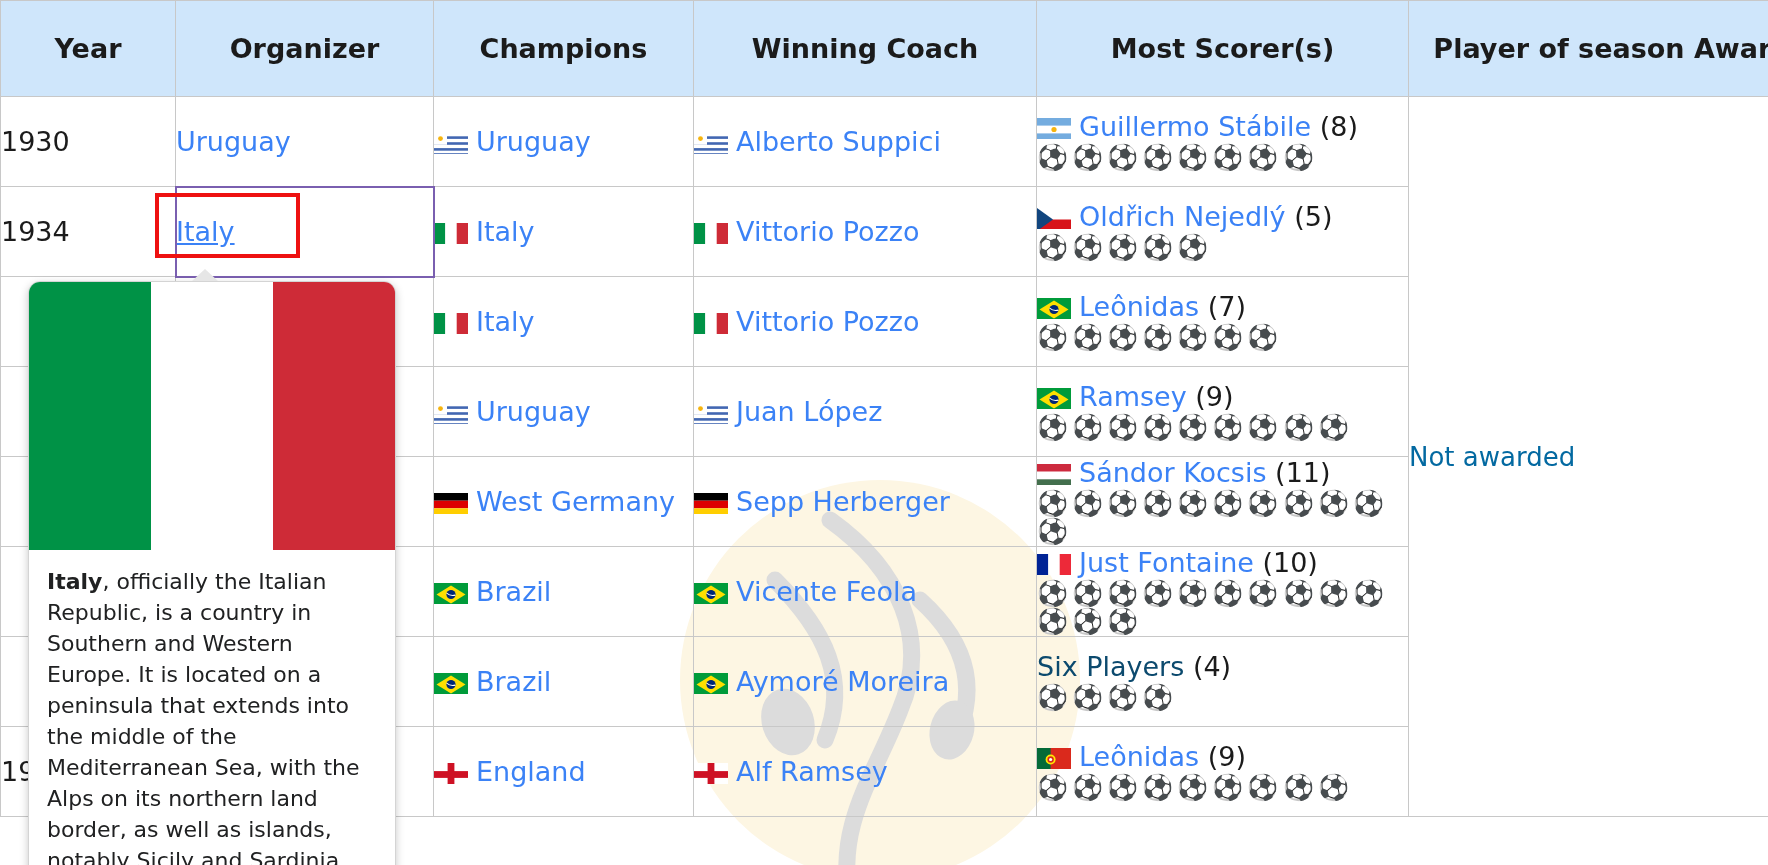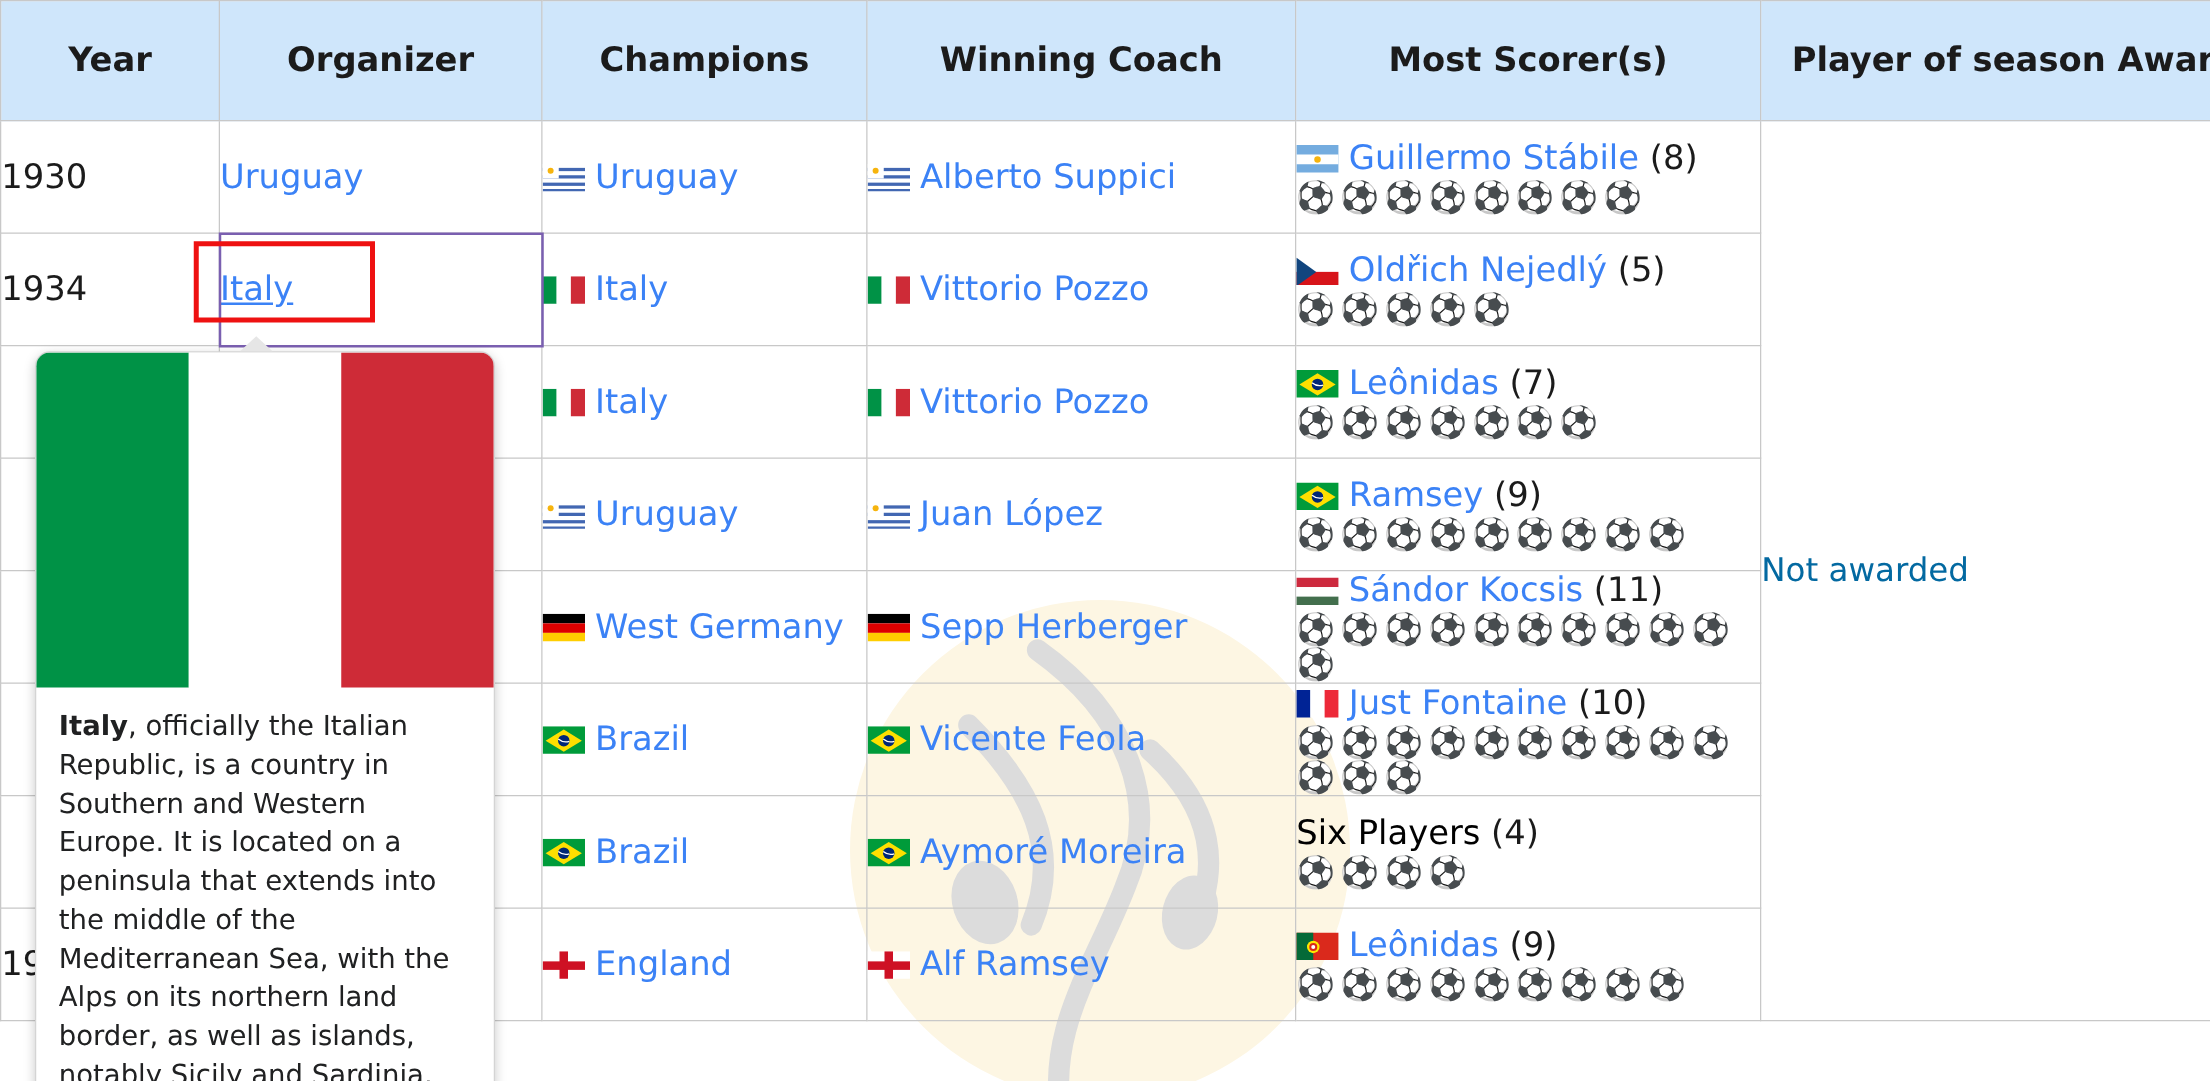--- a/index.html
+++ b/index.html
@@ -70,21 +70,21 @@
     text-align: left;
     padding-left: 12px;
     font-size: 26px;
     color: #0369a1;
   }
 
   a.wl {
     color: #3b82f6;
     text-decoration: none;
   }
-  .blk { color: #000000; }
+  .blk { color: #0c4a6e; }
 
   .flag {
     display: inline-block;
     vertical-align: -3px;
     margin-right: 8px;
     width: 34px;
     height: 23px;
     border: 0;
     position: relative;
     overflow: hidden;

